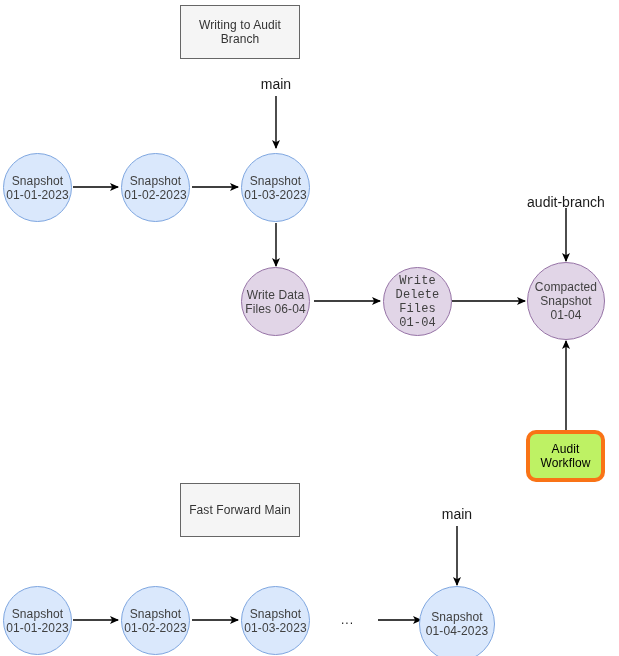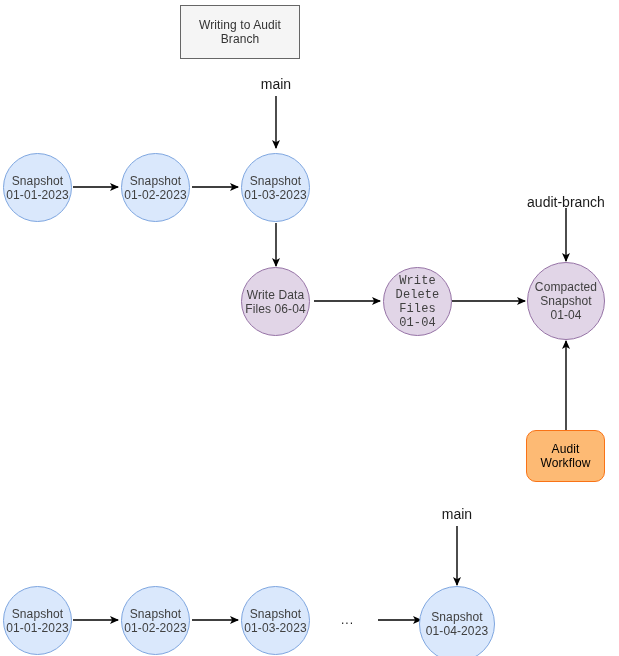--- a/index.html
+++ b/index.html
@@ -49,22 +49,22 @@
     border-radius: 50%;
     background: #e1d5e7;
     border: 1px solid #9673a6;
   }
   .box-gray {
     background: #f5f5f5;
     border: 1px solid #666666;
     color: #333333;
   }
   .box-round {
-    background: #fdba74;
-    border: 1px solid #f97316;
+    background: #bef264;
+    border: 4px solid #f97316;
     border-radius: 10px;
     color: #000000;
   }
   .edge-label {
     position: absolute;
     font-size: 14px;
     line-height: 14px;
     color: #1a1a1a;
     text-align: center;
     white-space: nowrap;
@@ -106,20 +106,21 @@
     <line x1="73" y1="620" x2="118" y2="620" stroke="#000000" stroke-width="1.4" marker-end="url(#arrowhead)"></line>
     <line x1="192" y1="620" x2="238" y2="620" stroke="#000000" stroke-width="1.4" marker-end="url(#arrowhead)"></line>
     <line x1="378" y1="620" x2="421" y2="620" stroke="#000000" stroke-width="1.4" marker-end="url(#arrowhead)"></line>
 
     <line x1="457" y1="526" x2="457" y2="585" stroke="#000000" stroke-width="1.4" marker-end="url(#arrowhead)"></line>
   </svg>
 
   <div class="node box-gray" style="left:180px; top:5px; width:120px; height:54px;">Writing to Audit
 Branch</div>
 
+  <div class="node box-gray" style="left:180px; top:483px; width:120px; height:54px;">Fast Forward Main</div>
 
   <div class="edge-label" style="left:246px; top:77px; width:60px;">main</div>
 
   <div class="edge-label" style="left:516px; top:182px; width:100px;margin-top:13px;">audit-branch</div>
 
   <div class="edge-label" style="left:427px; top:507px; width:60px;">main</div>
 
   <div class="node circle-blue" style="left:3px; top:153px; width:69px; height:69px;">Snapshot
 01-01-2023</div>
 

